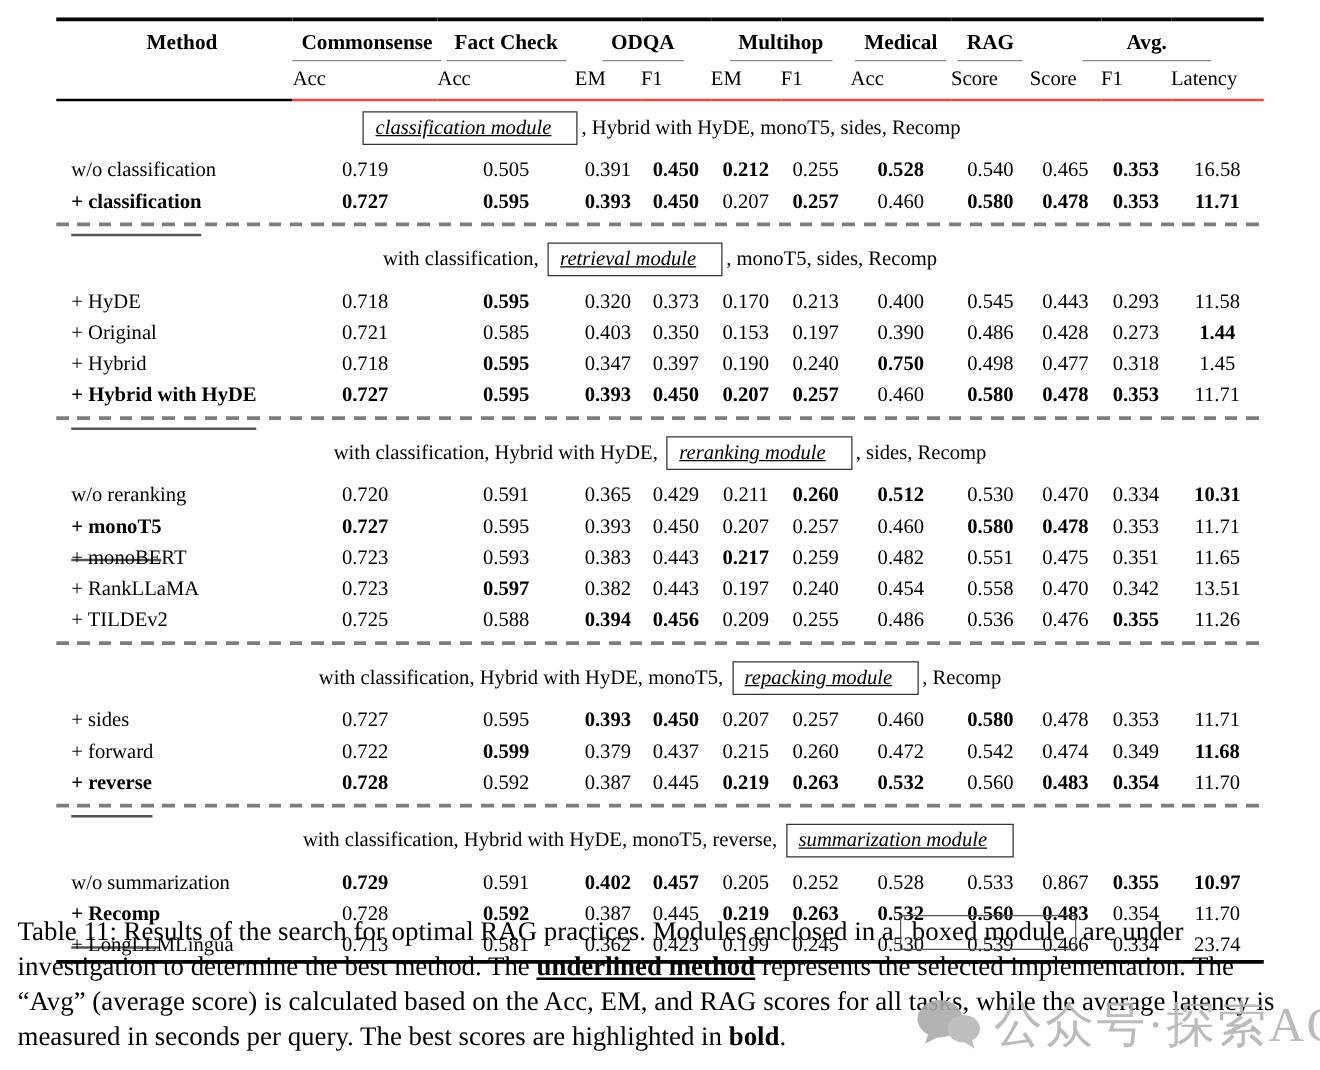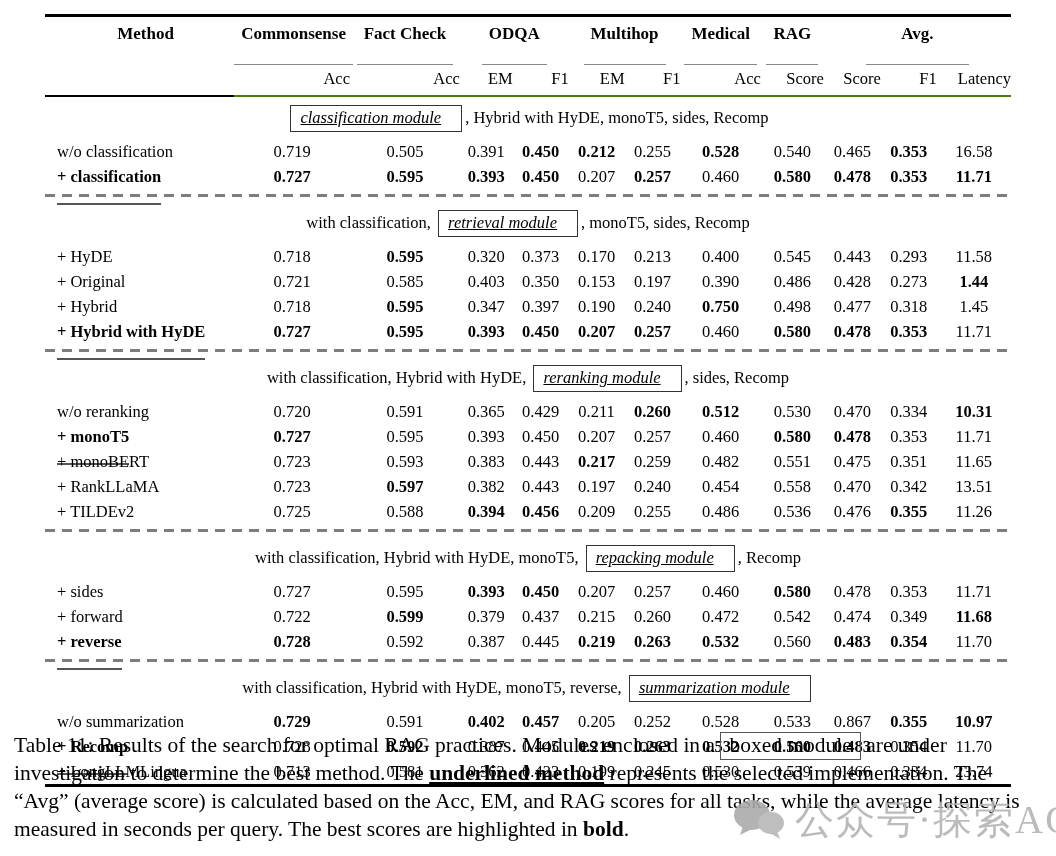--- a/index.html
+++ b/index.html
@@ -30,29 +30,29 @@
     vertical-align: middle;
     padding-left: 12px;
     font-weight: bold;
     font-size: 17px;
     border-bottom: 2px solid #000;
   }
   thead tr.group-row th { text-align: center; vertical-align: top; padding-top: 7px; }
   .cmid {
     display: inline-block;
     border-bottom: 1.5px solid #888;
-    padding: 0 7px 20px 7px;
+    padding: 0 7px 4px 7px;
     font-weight: bold;
     font-size: 17px;
     min-width: 55%;
   }
   thead th.sub {
-    text-align: right;
+    text-align: left;
     padding: 4px 0 6px 0;
-    border-bottom: 2px solid #4d7c0f;
+    border-bottom: 2px solid #ef4444;
     font-size: 16.5px;
   }
 
   td.section-header { text-align: center; padding: 8px 0 7px 0; }
   .boxed {
     display: inline-block;
     border: 1.5px solid #333;
     padding: 2px 20px 3px 9px;
     font-style: italic;
     margin: 0 3px;

